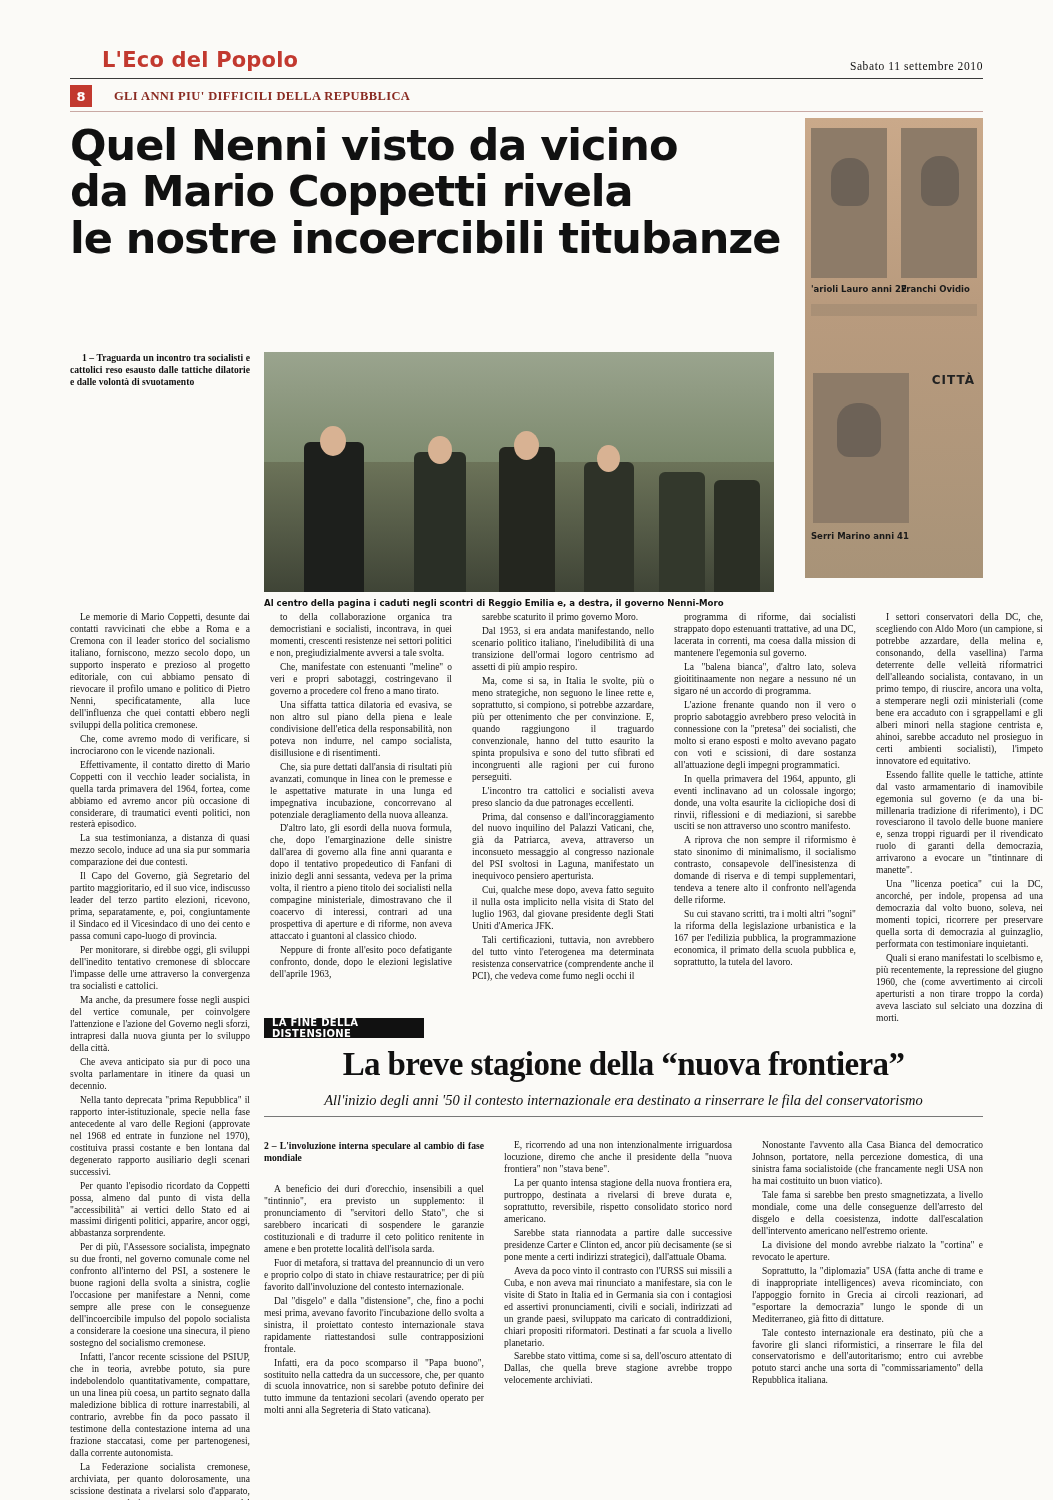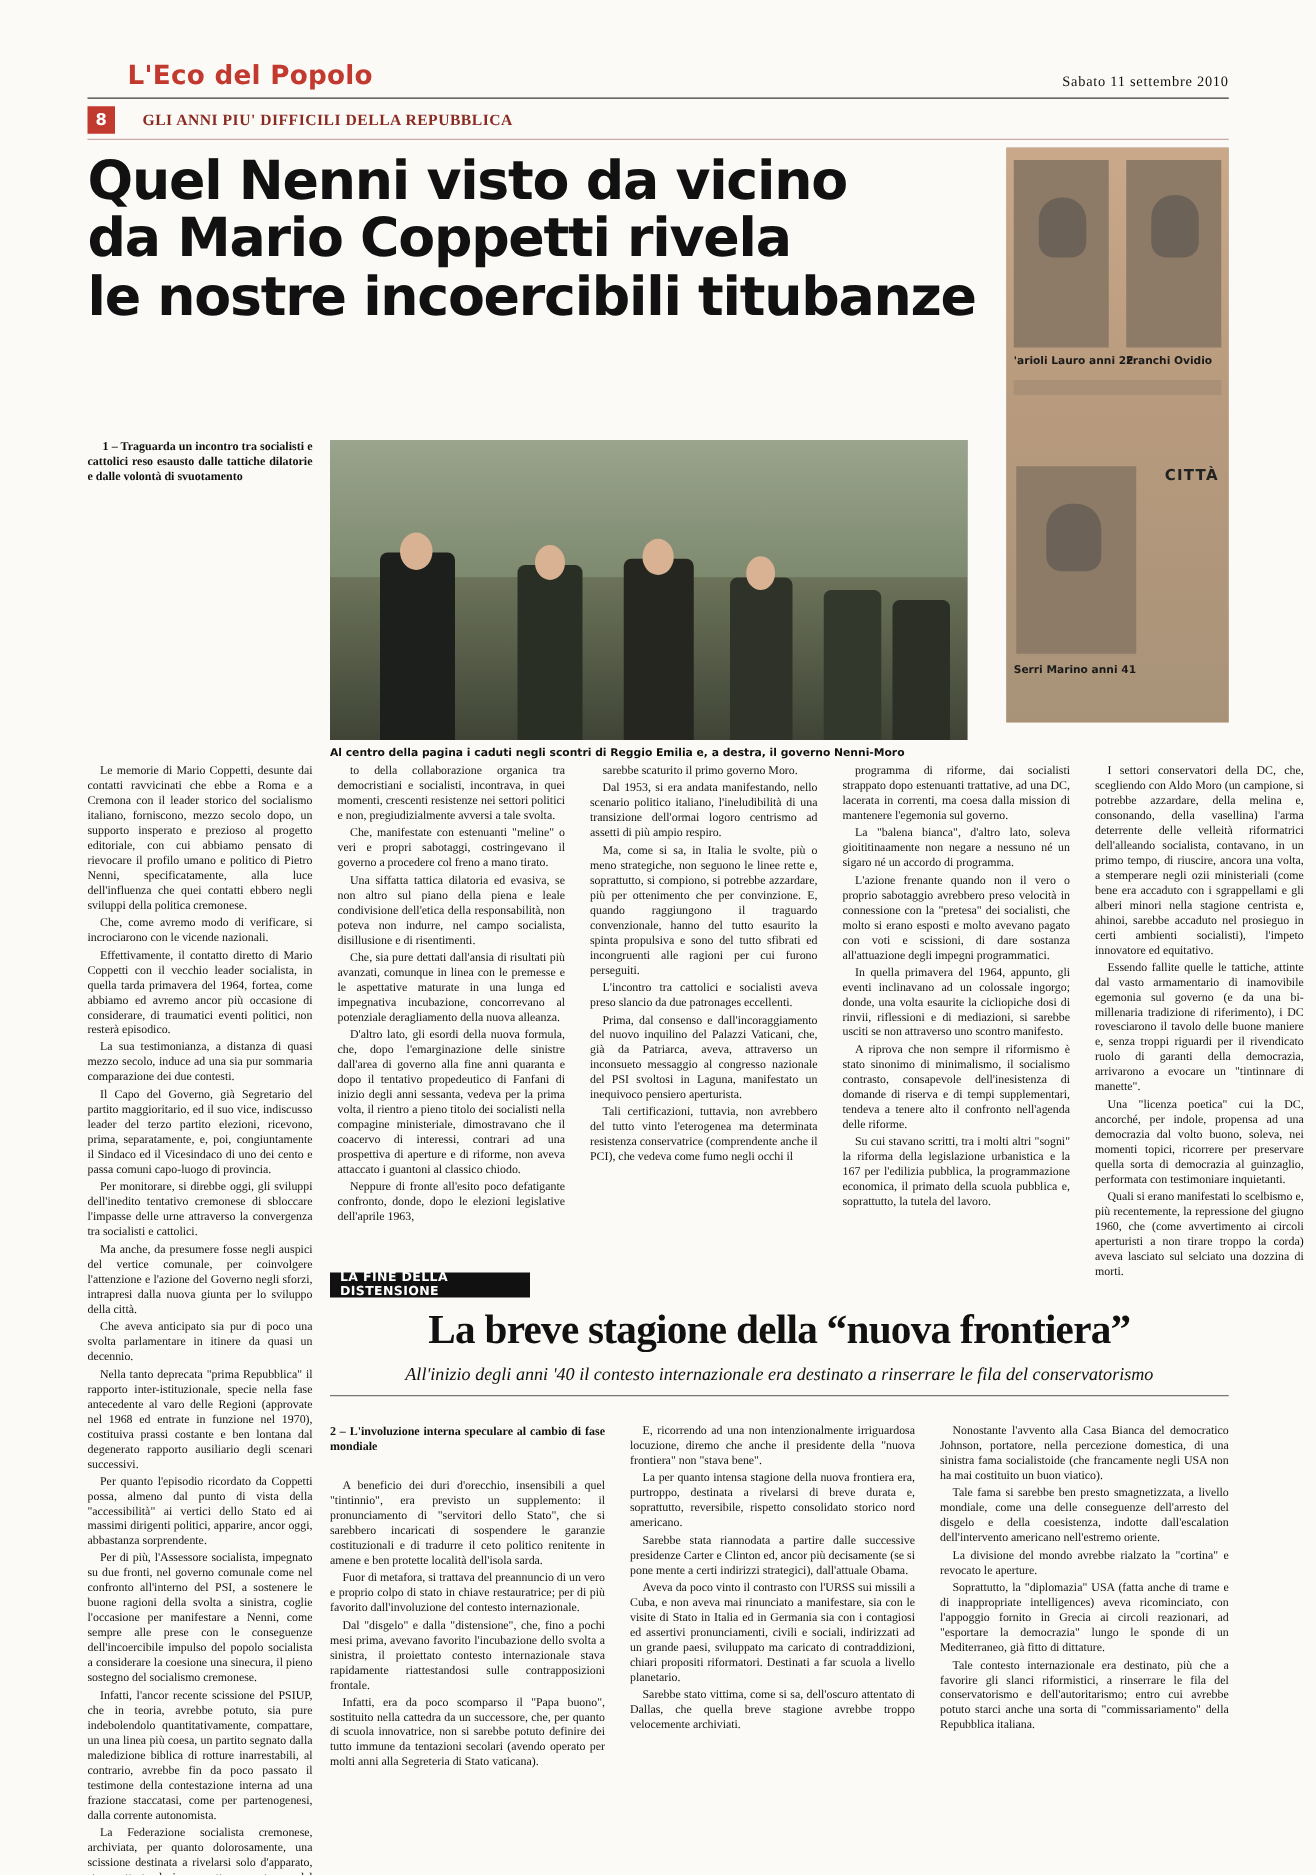--- a/index.html
+++ b/index.html
@@ -122,41 +122,42 @@
       <p>Che, sia pure dettati dall'ansia di risultati più avanzati, comunque in linea con le premesse e le aspettative maturate in una lunga ed impegnativa incubazione, concorrevano al potenziale deragliamento della nuova alleanza.</p>
       <p>D'altro lato, gli esordi della nuova formula, che, dopo l'emarginazione delle sinistre dall'area di governo alla fine anni quaranta e dopo il tentativo propedeutico di Fanfani di inizio degli anni sessanta, vedeva per la prima volta, il rientro a pieno titolo dei socialisti nella compagine ministeriale, dimostravano che il coacervo di interessi, contrari ad una prospettiva di aperture e di riforme, non aveva attaccato i guantoni al classico chiodo.</p>
       <p>Neppure di fronte all'esito poco defatigante confronto, donde, dopo le elezioni legislative dell'aprile 1963,</p>
     </div>
     <div class="body-col">
       <p>sarebbe scaturito il primo governo Moro.</p>
       <p>Dal 1953, si era andata manifestando, nello scenario politico italiano, l'ineludibilità di una transizione dell'ormai logoro centrismo ad assetti di più ampio respiro.</p>
       <p>Ma, come si sa, in Italia le svolte, più o meno strategiche, non seguono le linee rette e, soprattutto, si compiono, si potrebbe azzardare, più per ottenimento che per convinzione. E, quando raggiungono il traguardo convenzionale, hanno del tutto esaurito la spinta propulsiva e sono del tutto sfibrati ed incongruenti alle ragioni per cui furono perseguiti.</p>
       <p>L'incontro tra cattolici e socialisti aveva preso slancio da due patronages eccellenti.</p>
       <p>Prima, dal consenso e dall'incoraggiamento del nuovo inquilino del Palazzi Vaticani, che, già da Patriarca, aveva, attraverso un inconsueto messaggio al congresso nazionale del PSI svoltosi in Laguna, manifestato un inequivoco pensiero aperturista.</p>
+      <p>Cui, qualche mese dopo, aveva fatto seguito il nulla osta implicito nella visita di Stato del luglio 1963, dal giovane presidente degli Stati Uniti d'America JFK.</p>
       <p>Tali certificazioni, tuttavia, non avrebbero del tutto vinto l'eterogenea ma determinata resistenza conservatrice (comprendente anche il PCI), che vedeva come fumo negli occhi il</p>
     </div>
     <div class="body-col">
       <p>programma di riforme, dai socialisti strappato dopo estenuanti trattative, ad una DC, lacerata in correnti, ma coesa dalla mission di mantenere l'egemonia sul governo.</p>
       <p>La "balena bianca", d'altro lato, soleva gioititinaamente non negare a nessuno né un sigaro né un accordo di programma.</p>
       <p>L'azione frenante quando non il vero o proprio sabotaggio avrebbero preso velocità in connessione con la "pretesa" dei socialisti, che molto si erano esposti e molto avevano pagato con voti e scissioni, di dare sostanza all'attuazione degli impegni programmatici.</p>
       <p>In quella primavera del 1964, appunto, gli eventi inclinavano ad un colossale ingorgo; donde, una volta esaurite la cicliopiche dosi di rinvii, riflessioni e di mediazioni, si sarebbe usciti se non attraverso uno scontro manifesto.</p>
       <p>A riprova che non sempre il riformismo è stato sinonimo di minimalismo, il socialismo contrasto, consapevole dell'inesistenza di domande di riserva e di tempi supplementari, tendeva a tenere alto il confronto nell'agenda delle riforme.</p>
       <p>Su cui stavano scritti, tra i molti altri "sogni" la riforma della legislazione urbanistica e la 167 per l'edilizia pubblica, la programmazione economica, il primato della scuola pubblica e, soprattutto, la tutela del lavoro.</p>
     </div>
     <div class="body-col">
       <p>I settori conservatori della DC, che, scegliendo con Aldo Moro (un campione, si potrebbe azzardare, della melina e, consonando, della vasellina) l'arma deterrente delle velleità riformatrici dell'alleando socialista, contavano, in un primo tempo, di riuscire, ancora una volta, a stemperare negli ozii ministeriali (come bene era accaduto con i sgrappellami e gli alberi minori nella stagione centrista e, ahinoi, sarebbe accaduto nel prosieguo in certi ambienti socialisti), l'impeto innovatore ed equitativo.</p>
       <p>Essendo fallite quelle le tattiche, attinte dal vasto armamentario di inamovibile egemonia sul governo (e da una bi-millenaria tradizione di riferimento), i DC rovesciarono il tavolo delle buone maniere e, senza troppi riguardi per il rivendicato ruolo di garanti della democrazia, arrivarono a evocare un "tintinnare di manette".</p>
       <p>Una "licenza poetica" cui la DC, ancorché, per indole, propensa ad una democrazia dal volto buono, soleva, nei momenti topici, ricorrere per preservare quella sorta di democrazia al guinzaglio, performata con testimoniare inquietanti.</p>
       <p>Quali si erano manifestati lo scelbismo e, più recentemente, la repressione del giugno 1960, che (come avvertimento ai circoli aperturisti a non tirare troppo la corda) aveva lasciato sul selciato una dozzina di morti.</p>
     </div>
   </div>
 
   <div class="sec-band">LA FINE DELLA DISTENSIONE</div>
   <div class="sec-head">La breve stagione della “nuova frontiera”</div>
-  <div class="sec-sub">All'inizio degli anni '40 il contesto internazionale era destinato a rinserrare le fila del conservatorismo</div>
+  <div class="sec-sub">All'inizio degli anni '50 il contesto internazionale era destinato a rinserrare le fila del conservatorismo</div>
   <div class="sec-rule"></div>
 
   <div class="grid-bottom">
     <div class="body-col">
       <div class="sub-bold">2 – L'involuzione interna speculare al cambio di fase mondiale</div>
       <p>A beneficio dei duri d'orecchio, insensibili a quel "tintinnio", era previsto un supplemento: il pronunciamento di "servitori dello Stato", che si sarebbero incaricati di sospendere le garanzie costituzionali e di tradurre il ceto politico renitente in amene e ben protette località dell'isola sarda.</p>
       <p>Fuor di metafora, si trattava del preannuncio di un vero e proprio colpo di stato in chiave restauratrice; per di più favorito dall'involuzione del contesto internazionale.</p>
       <p>Dal "disgelo" e dalla "distensione", che, fino a pochi mesi prima, avevano favorito l'incubazione dello svolta a sinistra, il proiettato contesto internazionale stava rapidamente riattestandosi sulle contrapposizioni frontale.</p>
       <p>Infatti, era da poco scomparso il "Papa buono", sostituito nella cattedra da un successore, che, per quanto di scuola innovatrice, non si sarebbe potuto definire dei tutto immune da tentazioni secolari (avendo operato per molti anni alla Segreteria di Stato vaticana).</p>
     </div>

